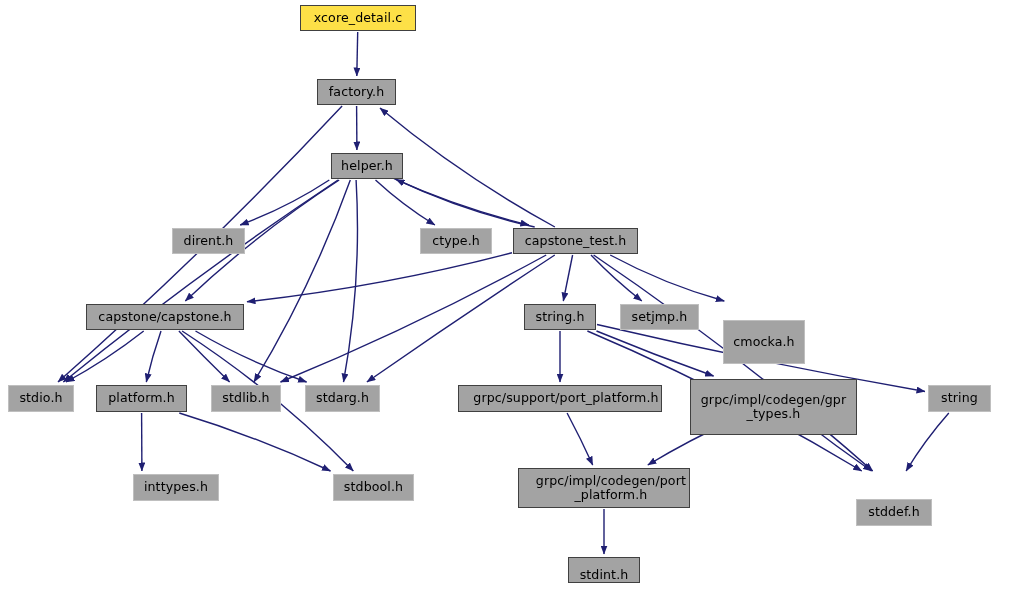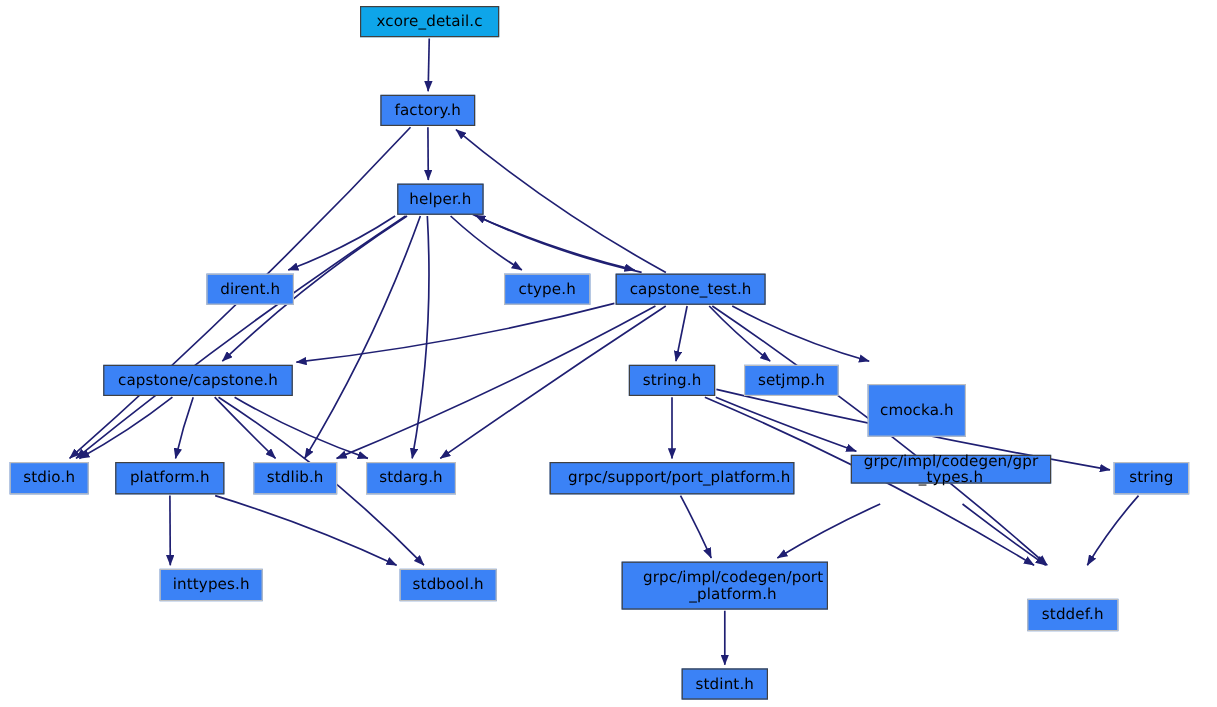--- a/index.html
+++ b/index.html
@@ -26,32 +26,32 @@
   }
   .node {
     position: absolute;
     box-sizing: border-box;
     display: flex;
     align-items: center;
     justify-content: center;
     text-align: center;
     line-height: 1.12;
     color: #000000;
-    background: #3b82f6;
+    background: #a3a3a3;
     border: 1px solid #bfbfbf;
     font-size: 12.6px;
     white-space: pre;
     letter-spacing: 0.1px;
     z-index: 2;
   }
   .node.strong {
     border: 1.6px solid #404040;
   }
   .node.current {
-    background: #0ea5e9;
+    background: #fde047;
     border: 1.6px solid #404040;
     align-items: center;
   }
   .node .label {
     display: block;
     padding: 0 3px;
   }
 </style>
 </head>
 <body>
@@ -110,23 +110,23 @@
       <div class="node strong" style="left: 513px; top: 228px; width: 125px; height: 26px;"><span class="label">capstone_test.h</span></div>
       <div class="node strong" style="left: 86px; top: 304px; width: 158px; height: 26px;"><span class="label">capstone/capstone.h</span></div>
       <div class="node strong" style="left: 524px; top: 304px; width: 72px; height: 26px;"><span class="label">string.h</span></div>
       <div class="node" style="left: 620px; top: 304px; width: 79px; height: 26px;"><span class="label">setjmp.h</span></div>
       <div class="node" style="left: 723px; top: 320px; width: 82px; height: 44px;"><span class="label">cmocka.h</span></div>
       <div class="node" style="left: 8px; top: 385px; width: 66px; height: 27px;"><span class="label">stdio.h</span></div>
       <div class="node strong" style="left: 96px; top: 385px; width: 91px; height: 27px;"><span class="label">platform.h</span></div>
       <div class="node" style="left: 211px; top: 385px; width: 70px; height: 27px;"><span class="label">stdlib.h</span></div>
       <div class="node" style="left: 305px; top: 385px; width: 75px; height: 27px;"><span class="label">stdarg.h</span></div>
       <div class="node strong" style="left: 458px; top: 385px; width: 204px; height: 27px; padding-left: 12px;"><span class="label">grpc/support/port_platform.h</span></div>
-      <div class="node strong" style="left: 709px; top: 379px; width: 167px; height: 24px; justify-content: center;"><span class="label">grpc/impl/codegen/gpr
+      <div class="node strong" style="left: 690px; top: 379px; width: 167px; height: 56px; justify-content: center;"><span class="label">grpc/impl/codegen/gpr
 _types.h</span></div>
       <div class="node" style="left: 928px; top: 385px; width: 63px; height: 27px;"><span class="label">string</span></div>
       <div class="node" style="left: 99px; top: 474px; width: 86px; height: 27px; margin-left: 34px;"><span class="label">inttypes.h</span></div>
       <div class="node" style="left: 333px; top: 474px; width: 81px; height: 27px;"><span class="label">stdbool.h</span></div>
       <div class="node strong" style="left: 518px; top: 468px; width: 172px; height: 40px; justify-content: flex-end;"><span class="label">grpc/impl/codegen/port
 _platform.h</span></div>
       <div class="node" style="left: 856px; top: 474px; width: 76px; height: 27px; margin-top: 25px;"><span class="label">stddef.h</span></div>
-      <div class="node strong" style="left: 568px; top: 557px; width: 72px; height: 26px;"><span class="label">stdint.h</span></div>
+      <div class="node strong" style="left: 568px; top: 557px; width: 72px; height: 26px; align-items: flex-end;"><span class="label">stdint.h</span></div>
     </div>
 </div>
 
 </body></html>

